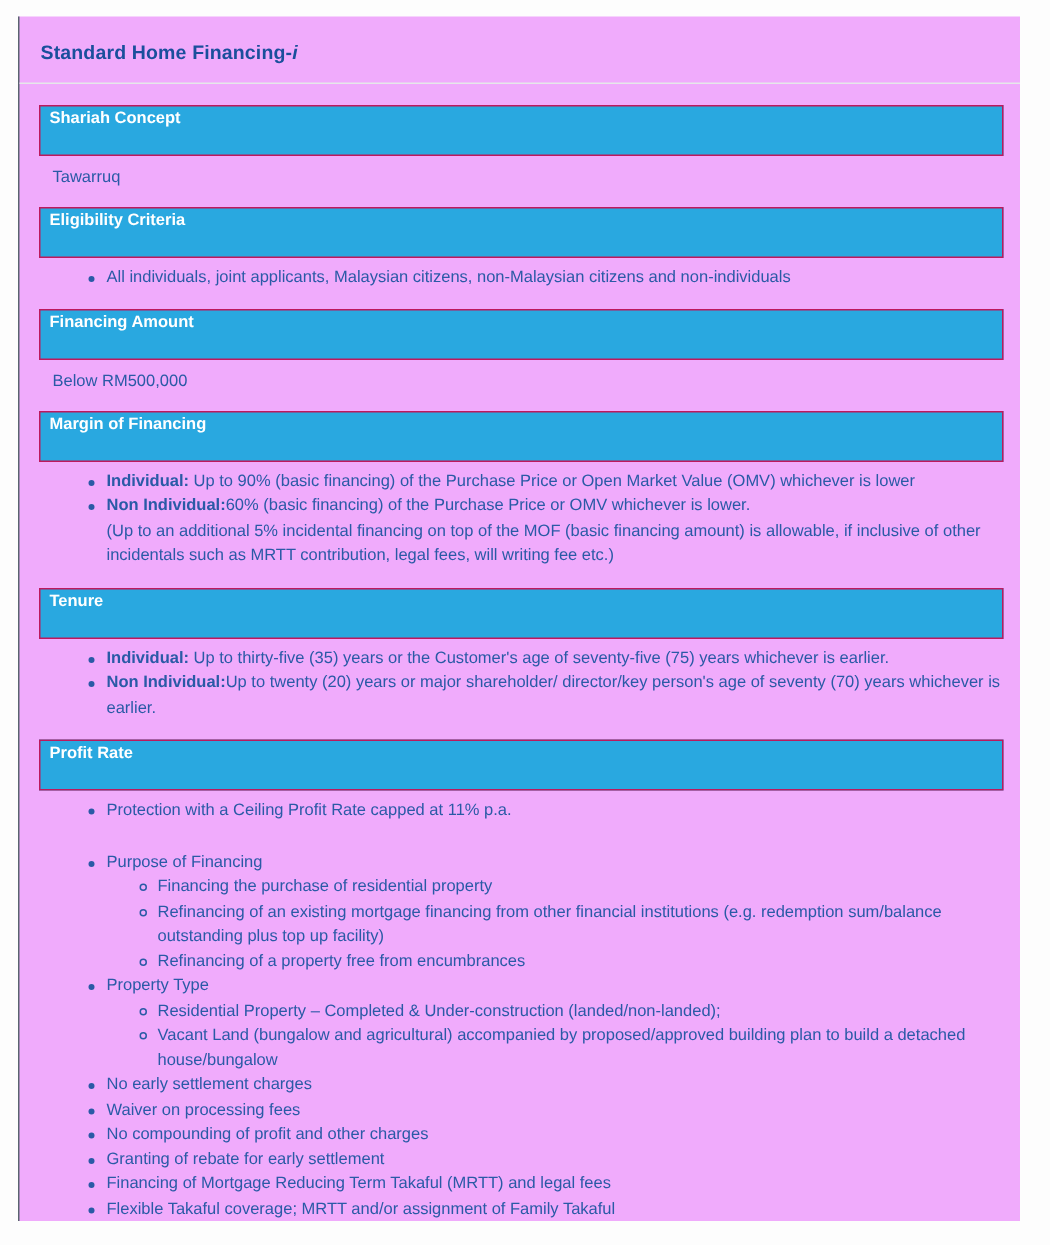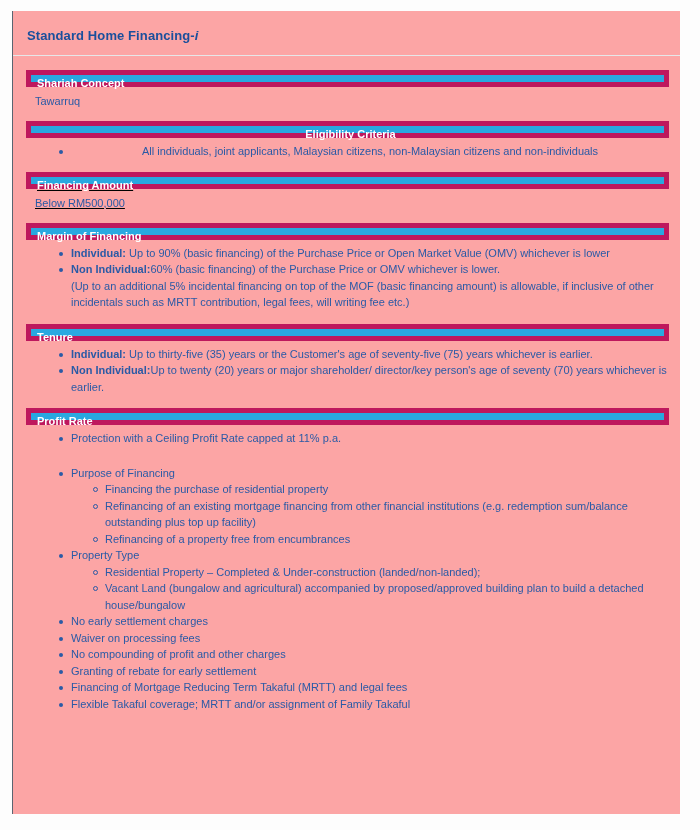--- a/index.html
+++ b/index.html
@@ -13,21 +13,21 @@
   body {
     font-family: "Liberation Sans", sans-serif;
     position: relative;
   }
   .panel {
     position: absolute;
     left: 12px;
     top: 11px;
     width: 668px;
     height: 803px;
-    background: #fca5a5;
+    background: #f0abfc;
     border-left: 1px solid #5a6470;
     box-sizing: border-box;
   }
   .panel-header {
     height: 45px;
     border-bottom: 1px solid #e6e7e9;
     box-sizing: border-box;
     padding: 15px 0 0 14px;
   }
   .panel-title {
@@ -39,24 +39,24 @@
   .panel-title .suffix { font-style: italic; }
   .panel-body {
     padding: 14px 11px 0 13px;
   }
   .section { margin-bottom: 8px; }
   .section-head {
     background: #29a8e0;
     color: #ffffff;
     font-size: 11px;
     font-weight: bold;
-    height: 17px;
+    height: 34px;
     line-height: 16px;
     padding-left: 6px;
-    border: 5px solid #be185d;
+    border: 1px solid #be185d;
     box-sizing: border-box;
   }
   .section-text {
     color: #2a5aa6;
     font-size: 11px;
     padding: 6px 0 0 9px;
     line-height: 16px;
   }
   ul.lvl1 {
     margin: 0;
@@ -104,28 +104,28 @@
     <span class="panel-title"><span>Standard Home Financing-</span><span class="suffix">i</span></span>
   </div>
 
   <div class="panel-body">
 
     <div class="section">
       <div class="section-head">Shariah Concept</div>
       <div class="section-text">Tawarruq</div>
     </div>
 
-    <div class="section" style="margin-top:12px;text-align:center;">
+    <div class="section" style="margin-top:12px;">
       <div class="section-head">Eligibility Criteria</div>
       <ul class="lvl1">
         <li>All individuals, joint applicants, Malaysian citizens, non-Malaysian citizens and non-individuals</li>
       </ul>
     </div>
 
-    <div class="section" style="margin-top:12px;text-decoration:underline;">
+    <div class="section" style="margin-top:12px;">
       <div class="section-head">Financing Amount</div>
       <div class="section-text">Below RM500,000</div>
     </div>
 
     <div class="section" style="margin-top:12px;">
       <div class="section-head">Margin of Financing</div>
       <ul class="lvl1">
         <li><span class="b">Individual:</span><span> Up to 90% (basic financing) of the Purchase Price or Open Market Value (OMV) whichever is lower</span></li>
         <li><span class="b">Non Individual:</span><span>60% (basic financing) of the Purchase Price or OMV whichever is lower.</span><span class="wrap-text">(Up to an additional 5% incidental financing on top of the MOF (basic financing amount) is allowable, if inclusive of other incidentals such as MRTT contribution, legal fees, will writing fee etc.)</span></li>
       </ul>

